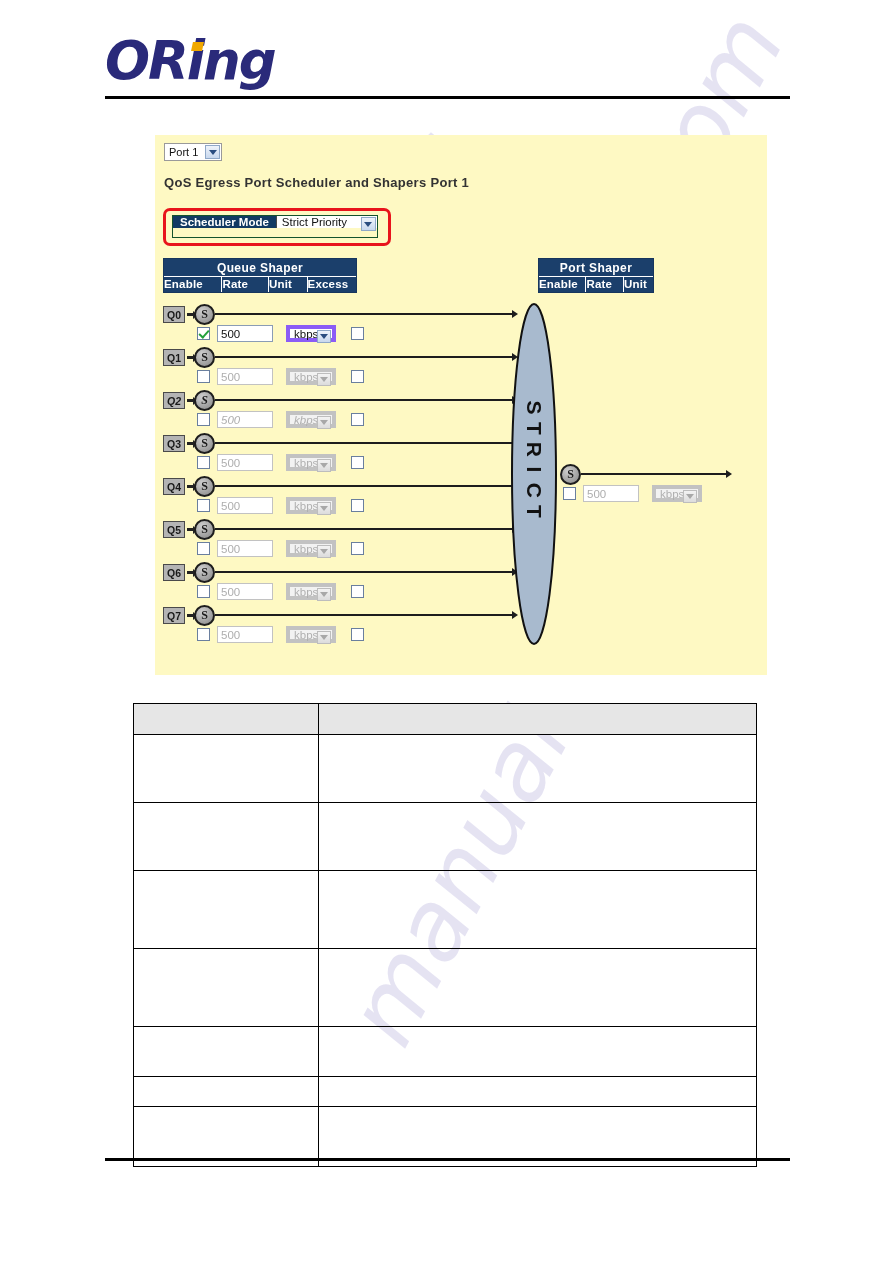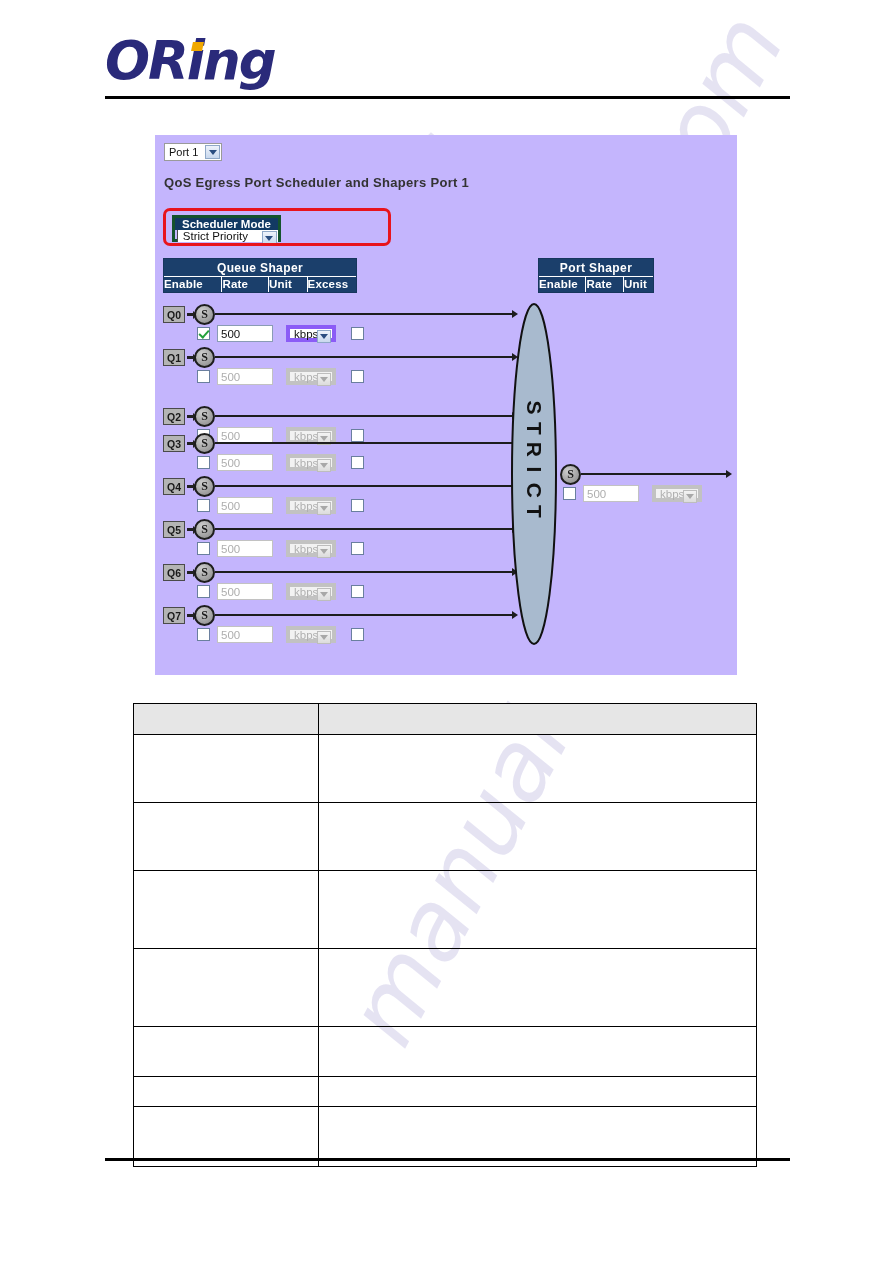--- a/index.html
+++ b/index.html
@@ -96,22 +96,23 @@
     z-index: 10;
   }
 
   
   .panel {
     position: absolute;
     left: 155px;
     top: 135px;
     width: 582px;
     height: 540px;
-    background: #c4b5fd;
+    background: #fef9c3;
     z-index: 8;
+    padding-left: 30px;
   }
 
   
   .port-select {
     position: absolute;
     left: 9px;
     top: 8px;
     width: 58px;
     height: 18px;
     background: #ffffff;
@@ -168,26 +169,25 @@
     border-radius: 7px;
     box-sizing: border-box;
     z-index: 12;
   }
 
   .sched-row {
     position: absolute;
     left: 17px;
     top: 80px;
     display: flex;
-    align-items: flex-end;
+    align-items: flex-start;
     height: 21px;
-    border: 3px solid #14532d;
+    border: 1px solid #14532d;
     z-index: 11;
     box-sizing: content-box;
-    flex-direction: column;
   }
   .sched-label {
     background: #123a63;
     color: #ffffff;
     font-size: 11.5px;
     font-weight: bold;
     padding: 0 7px;
     display: flex;
     align-items: center;
     white-space: nowrap;
@@ -530,21 +530,21 @@
         <div class="ctl-row">
           <div class="cb"></div>
           <div class="rate-input dim">500</div>
           <div class="unit-select dim">
             <span>kbps</span>
             <span class="sel-arrow dim"></span>
           </div>
           <div class="cb excess-cb"></div>
         </div>
       </div>
-      <div class="qrow" style="top: 270px;">
+      <div class="qrow" style="top: 254px; font-style: italic;">
         <div class="qbox">Q2</div>
         <div class="q-arrow"></div>
         <div class="s-node">S</div>
         <div class="flow-line"></div>
         <div class="ctl-row">
           <div class="cb"></div>
           <div class="rate-input dim">500</div>
           <div class="unit-select dim">
             <span>kbps</span>
             <span class="sel-arrow dim"></span>

